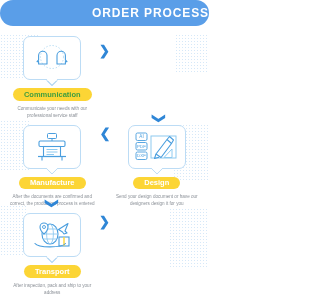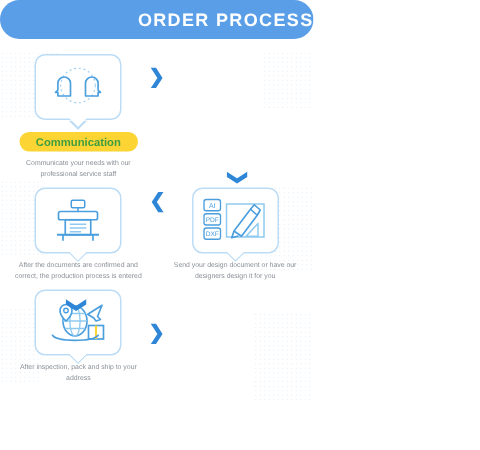--- a/index.html
+++ b/index.html
@@ -158,20 +158,21 @@
           <rect x="5" y="9" width="26" height="5.5" rx="1.2" fill="none" stroke="#4a9ede" stroke-width="1.1"></rect>
           <rect x="9.5" y="14.5" width="17" height="10" fill="none" stroke="#4a9ede" stroke-width="1.1"></rect>
           <line x1="12.5" y1="17.5" x2="23.5" y2="17.5" stroke="#8ecaf0" stroke-width="1"></line>
           <line x1="12.5" y1="20" x2="23.5" y2="20" stroke="#8ecaf0" stroke-width="1"></line>
           <line x1="12.5" y1="22.5" x2="20" y2="22.5" stroke="#8ecaf0" stroke-width="1"></line>
           <line x1="4" y1="24.5" x2="32" y2="24.5" stroke="#4a9ede" stroke-width="1.2"></line>
           <line x1="8" y1="24.5" x2="8" y2="28.5" stroke="#4a9ede" stroke-width="1.1"></line>
           <line x1="28" y1="24.5" x2="28" y2="28.5" stroke="#4a9ede" stroke-width="1.1"></line>
         </svg>
       </div>
+      <div class="pill">Manufacture</div>
       <div class="desc">After the documents are confirmed and correct, the production process is entered</div>
     </div>
 
     <div class="cell">
       <div class="bubble">
         <svg width="46" height="32" viewBox="0 0 46 32">
           <g>
             <rect x="2" y="2" width="11" height="7.5" rx="1.5" fill="none" stroke="#4a9ede" stroke-width="0.9"></rect>
             <text x="7.5" y="7.4" font-family="Liberation Sans, sans-serif" font-size="4.6" fill="#4a9ede" text-anchor="middle">AI</text>
           </g>
@@ -183,20 +184,21 @@
             <rect x="2" y="21" width="11" height="7.5" rx="1.5" fill="none" stroke="#4a9ede" stroke-width="0.9"></rect>
             <text x="7.5" y="26.4" font-family="Liberation Sans, sans-serif" font-size="4.4" fill="#4a9ede" text-anchor="middle">DXF</text>
           </g>
           <rect x="17" y="5" width="25" height="22" fill="none" stroke="#8ecaf0" stroke-width="1"></rect>
           <path d="M22 23 L33 8.5 L37.5 12.5 L27 26.5 Z" fill="none" stroke="#4a9ede" stroke-width="1.1" stroke-linejoin="round"></path>
           <path d="M33 8.5 L35.5 5.5 L39.5 9 L37.5 12.5" fill="none" stroke="#4a9ede" stroke-width="1.1" stroke-linejoin="round"></path>
           <path d="M22 23 L20.5 27.5 L25 26.3" fill="none" stroke="#4a9ede" stroke-width="1.1" stroke-linejoin="round"></path>
           <path d="M30 26.5 L38 18 L38 26.5 Z" fill="none" stroke="#8ecaf0" stroke-width="1" stroke-linejoin="round"></path>
         </svg>
       </div>
+      <div class="pill">Design</div>
       <div class="desc">Send your design document or have our designers design it for you</div>
     </div>
   </div>
 
   <div class="row">
 
     <div class="cell">
       <div class="bubble">
         <svg width="44" height="32" viewBox="0 0 44 32">
           <ellipse cx="20" cy="15" rx="8" ry="10" fill="none" stroke="#4a9ede" stroke-width="1.1"></ellipse>
@@ -205,20 +207,21 @@
           <line x1="13.2" y1="20" x2="26.8" y2="20" stroke="#8ecaf0" stroke-width="0.9"></line>
           <ellipse cx="20" cy="15" rx="3.4" ry="10" fill="none" stroke="#8ecaf0" stroke-width="0.9"></ellipse>
           <path d="M10 8 A4 4 0 1 1 18 8 C18 11.4 14 15 14 15 C14 15 10 11.4 10 8 Z" fill="#ffffff" stroke="#4a9ede" stroke-width="1.1"></path>
           <circle cx="14" cy="8" r="1.5" fill="none" stroke="#4a9ede" stroke-width="0.9"></circle>
           <path d="M28.5 10.5 L38 4.5 L35 12 L37 14 L34 15 L32.5 13 Z" fill="none" stroke="#4a9ede" stroke-width="1.1" stroke-linejoin="round"></path>
           <rect x="29" y="18" width="10" height="9" fill="none" stroke="#4a9ede" stroke-width="1.1"></rect>
           <line x1="34" y1="18" x2="34" y2="27" stroke="#fcd535" stroke-width="1.4"></line>
           <path d="M5 24.5 C8 29 32 29 35.5 24.5" fill="none" stroke="#4a9ede" stroke-width="1.1" stroke-linecap="round"></path>
         </svg>
       </div>
+      <div class="pill">Transport</div>
       <div class="desc">After inspection, pack and ship to your address</div>
     </div>
   </div>
 </div>
 
 <div class="chev" id="chev-1">❯</div>
 <div class="chev" id="chev-2">❯</div>
 <div class="chev" id="chev-3">❯</div>
 <div class="chev" id="chev-4">❯</div>
 <div class="chev" id="chev-5">❯</div>

